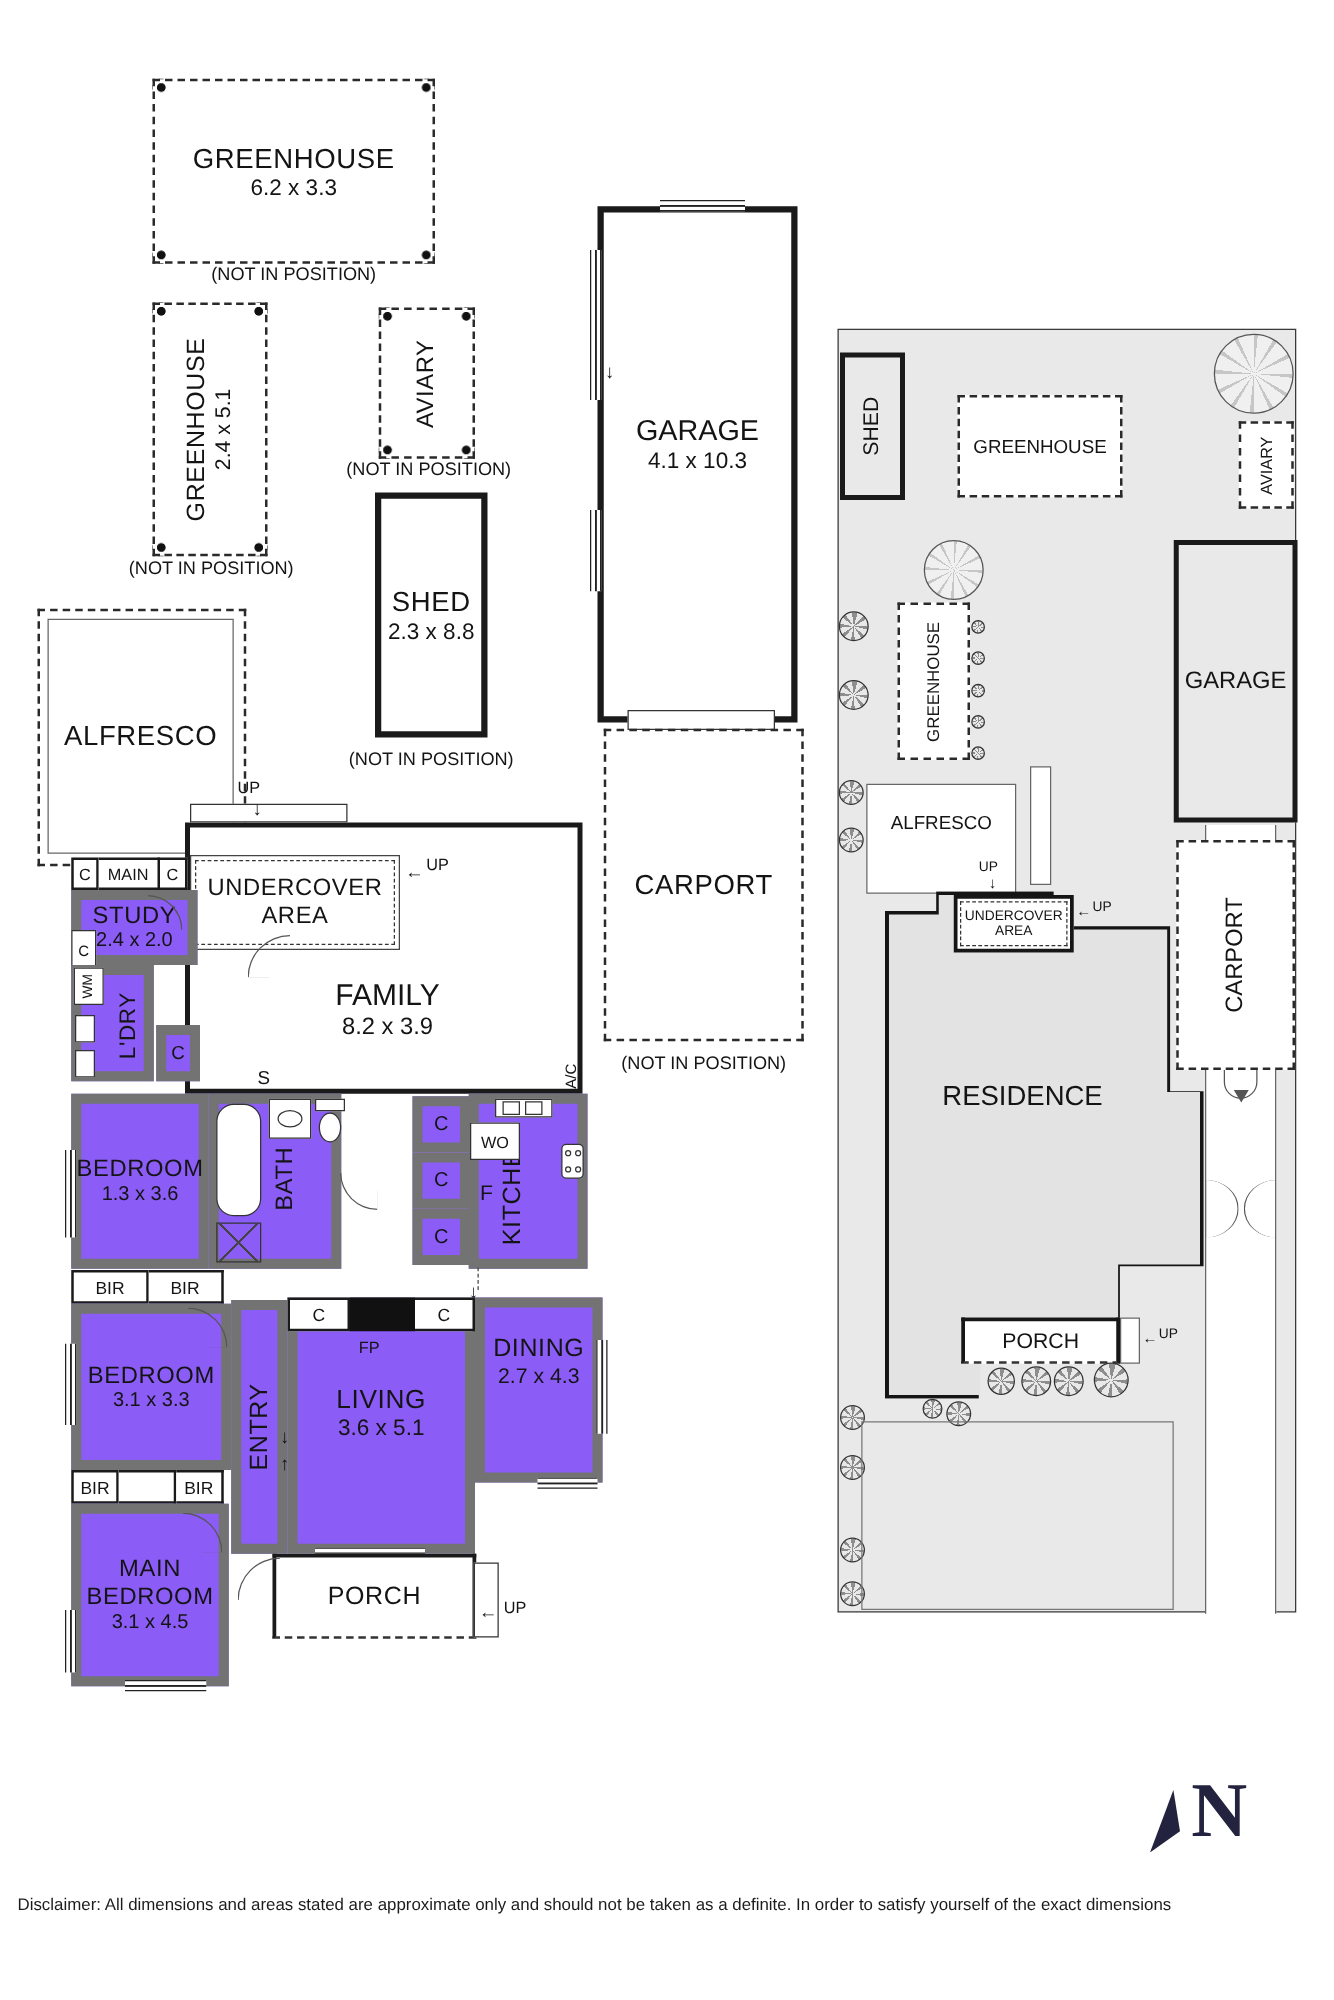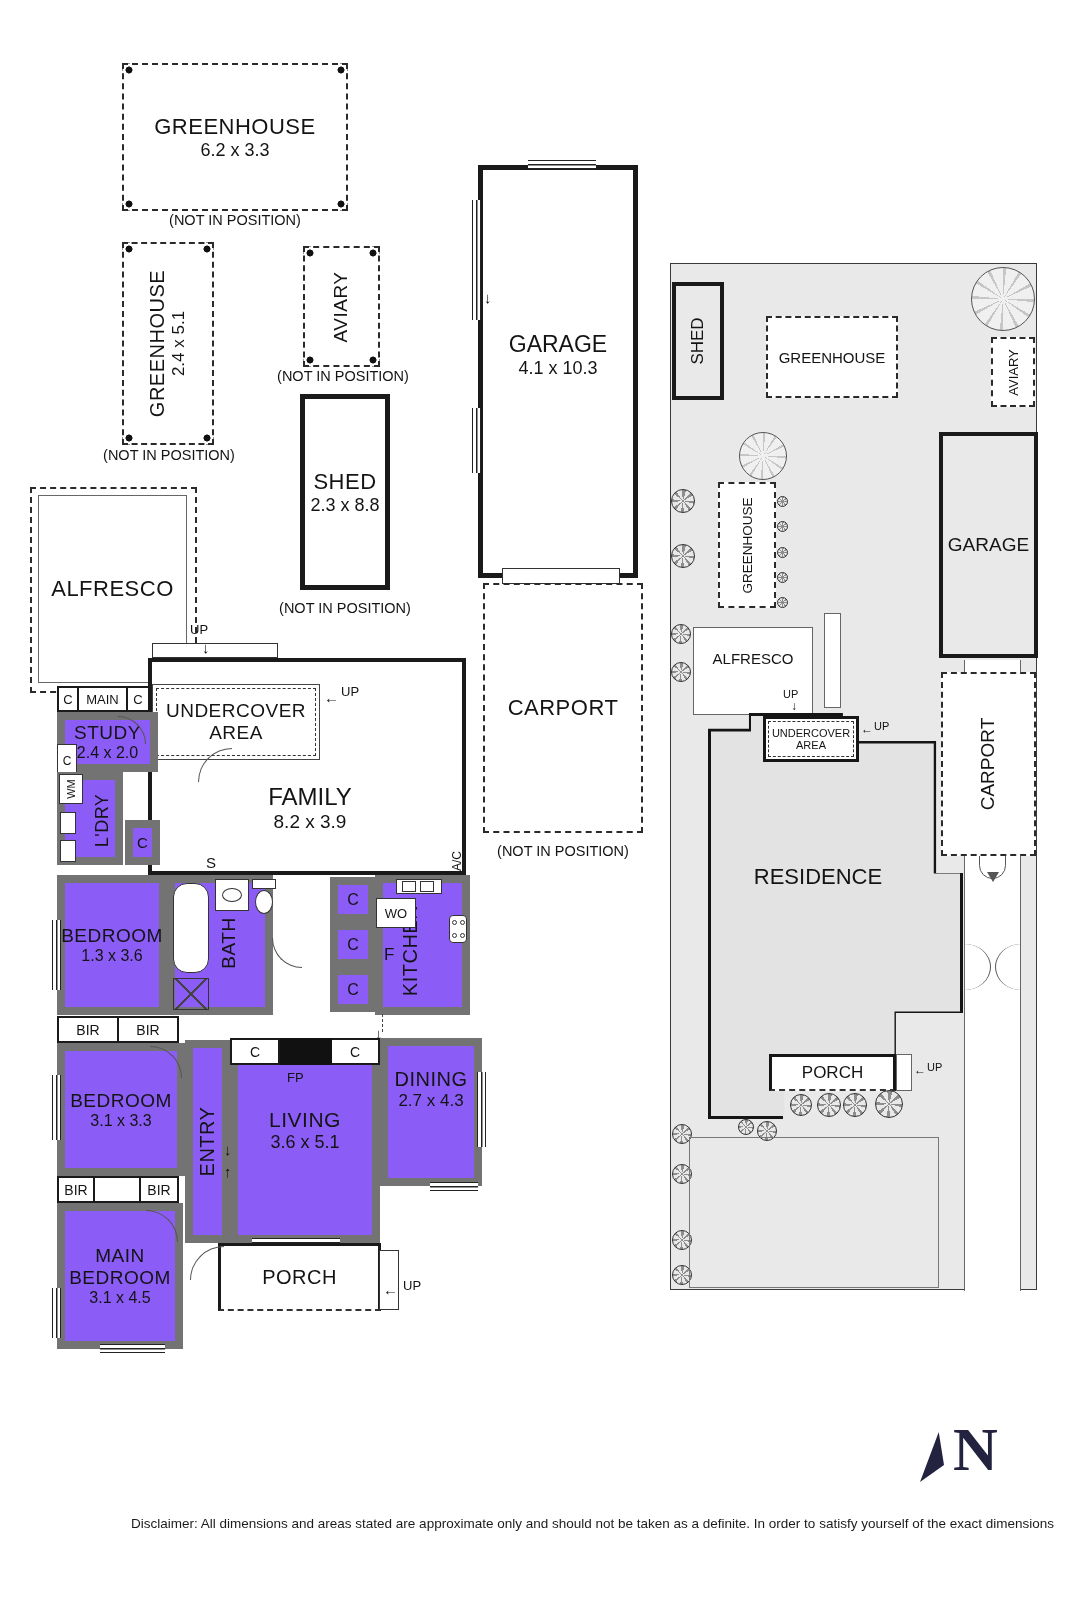--- a/index.html
+++ b/index.html
@@ -41,21 +41,21 @@
   .arcTL{border-top:1.3px solid #555;border-left:1.3px solid #555;border-top-left-radius:100% 100%}
   .arcBL{border-bottom:1.3px solid #555;border-left:1.3px solid #555;border-bottom-left-radius:100% 100%}
   .dashv{border-left:1.6px dashed #444}
   .arrow{font-size:15px;line-height:1}
   .oval{border:1.5px solid #333;border-radius:50%;background:#fff}
   .site{background:#e9e9e9;border:1.5px solid #3a3a3a}
   .sgray{background:#e9e9e9}
   .res-clip{clip-path:polygon(0% 3.9%,16% 3.9%,16% 0%,52.7% 0%,52.7% 6.9%,89.1% 6.9%,89.1% 39.4%,99.6% 39.4%,99.6% 73.9%,73.4% 73.9%,73.4% 85%,29.3% 85%,29.3% 100%,0% 100%)}
   .navy{color:#23233f}
   .ntri{background:#23233f;clip-path:polygon(78% 0,0 100%,100% 66%)}
-  .disc{font-size:13.5px;line-height:1.28;text-align:right;color:#1c1c1c}
+  .disc{font-size:13.5px;line-height:1.28;text-align:left;color:#1c1c1c}
 </style>
 </head>
 <body>
 
 <div class="canvas">
 
   <div class="a dash posts cl col" style="left:122px;top:63px;width:226px;height:148px">
     <div class="name" style="font-size:22px">GREENHOUSE</div>
     <div class="dims" style="font-size:18px">6.2 x 3.3</div>
   </div>

